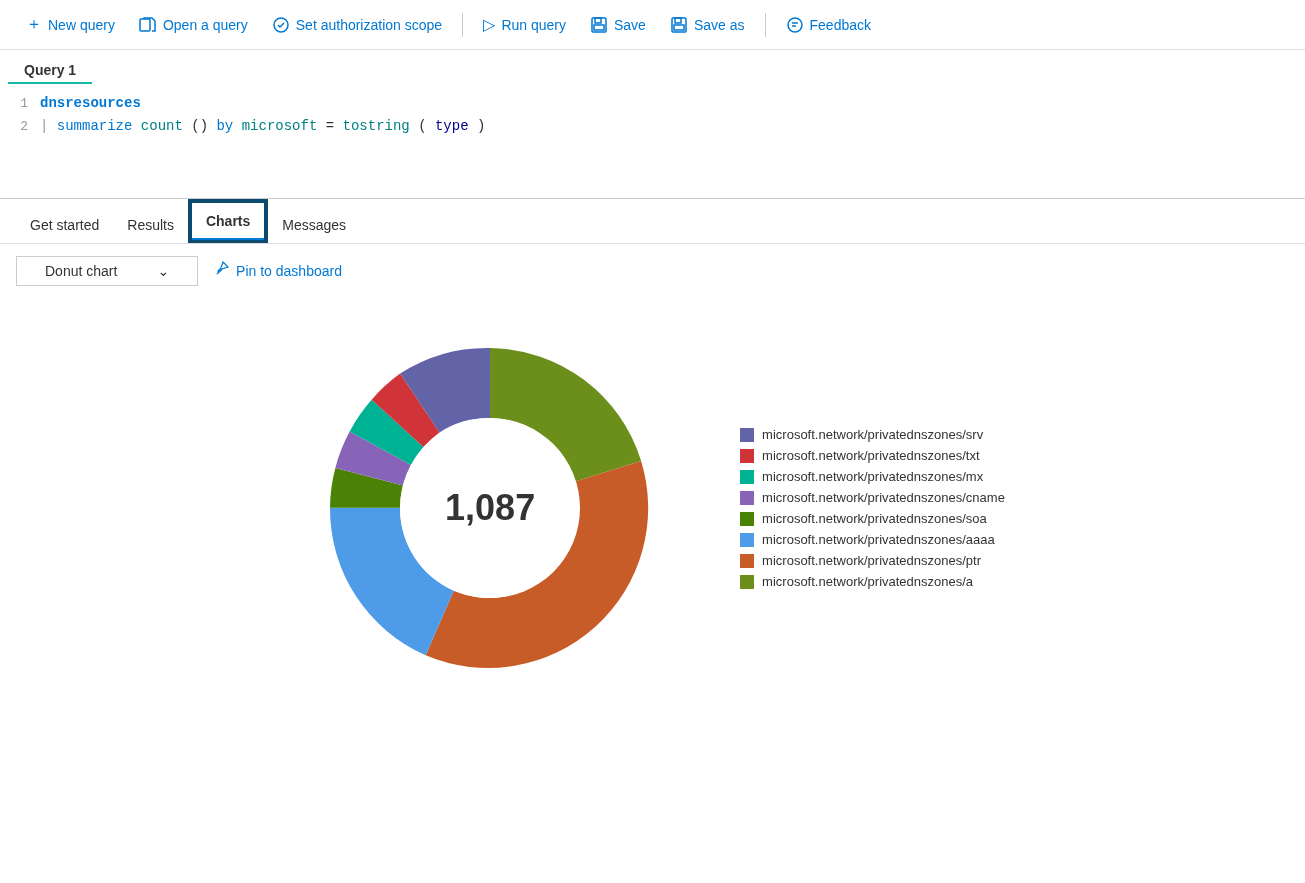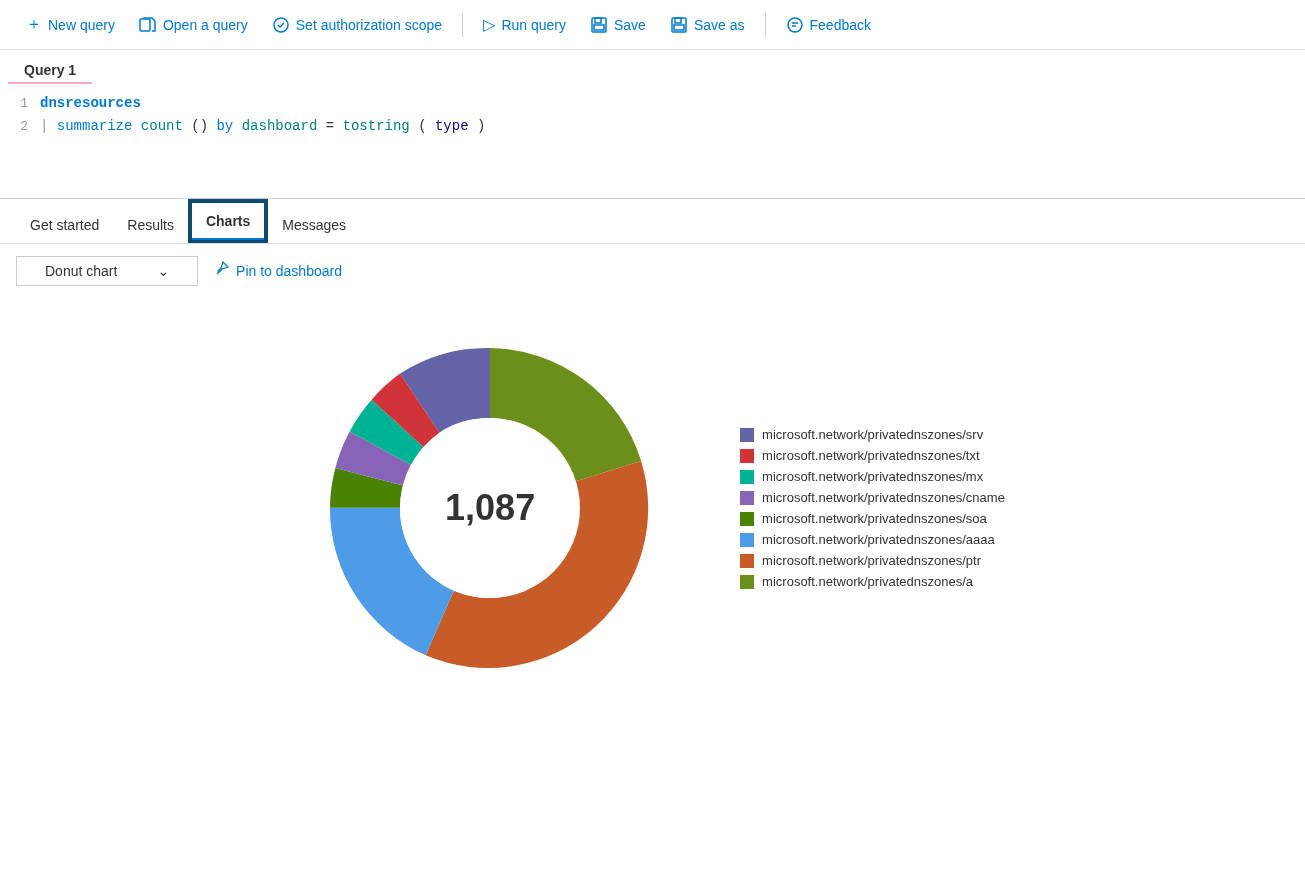--- a/index.html
+++ b/index.html
@@ -41,21 +41,21 @@
     
     .query-container {
       border-bottom: 1px solid #ccc;
       background: #fff;
     }
     .query-title {
       font-size: 14px;
       font-weight: 600;
       padding: 8px 16px 4px 16px;
       color: #333;
-      border-bottom: 2px solid #f9a8d4;
+      border-bottom: 2px solid #14b8a6;
       display: inline-block;
       margin: 4px 0 0 8px;
     }
     .code-area {
       padding: 8px 0 60px 0;
       font-family: 'Consolas', 'Courier New', monospace;
       font-size: 14px;
       line-height: 22px;
     }
     .code-line {
@@ -259,21 +259,21 @@
       <span class="code-text kw-blue">dnsresources</span>
     </div>
     <div class="code-line">
       <span class="line-num">2</span>
       <span class="code-text">
         <span style="color:#999">|</span>
         <span style="color:#0078d4"> summarize </span>
         <span style="color:#008080">count</span>
         <span style="color:#333">() </span>
         <span style="color:#0078d4">by </span>
-        <span style="color:#008080">dashboard</span>
+        <span style="color:#008080">microsoft</span>
         <span style="color:#333"> = </span>
         <span style="color:#008080">tostring</span>
         <span style="color:#333">(</span>
         <span style="color:#00008b">type</span>
         <span style="color:#333">)</span>
       </span>
     </div>
   </div>
 </div>
 

